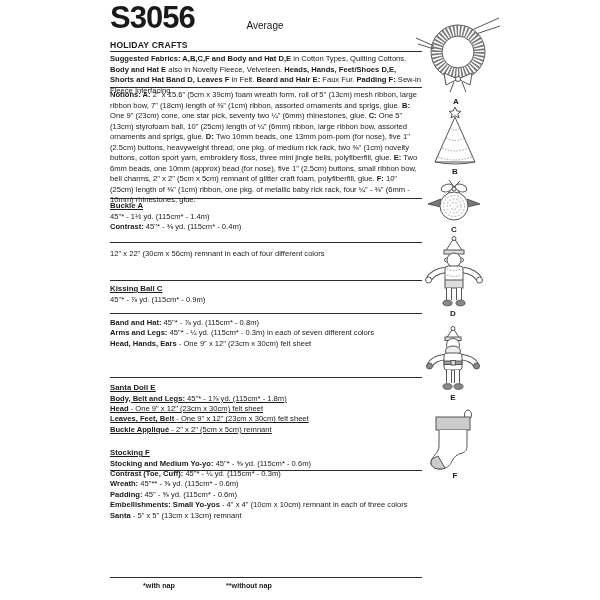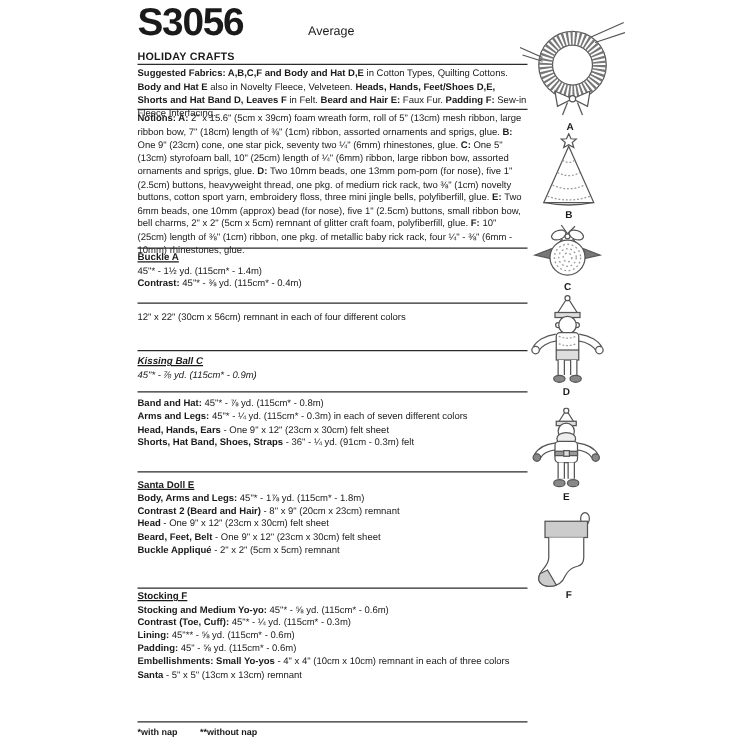--- a/index.html
+++ b/index.html
@@ -8,21 +8,21 @@
   .abs{position:absolute;left:110px;width:312px;}
   .pattern-number{font-size:31px;font-weight:bold;letter-spacing:-1px;}
   .average{position:absolute;left:110px;top:20px;width:310px;text-align:center;font-size:10px;}
   .category{font-size:8.6px;font-weight:bold;letter-spacing:0.2px;}
   .rule{position:absolute;left:110px;width:312px;height:0;border-top:1px solid #2b2b2b;}
   .para{font-size:7.6px;line-height:10.55px;}
   .b{font-weight:bold;}
   .sec-title{font-size:7.8px;font-weight:bold;text-decoration:underline;margin-bottom:1.5px;}
   .sec-line{font-size:7.6px;line-height:10.45px;}
   .footnotes{font-size:7.2px;font-weight:bold;}
-  .footnotes span{margin-right:18px;}
+  .footnotes span{margin-right:18px;margin-left:33px;}
   .fig{position:absolute;text-align:center;}
   .fig-letter{font-size:8px;font-weight:bold;margin-top:1px;}
   svg{display:block;margin:0 auto;}
 </style>
 </head>
 <body>
 
 <div class="page">
 
   <div class="abs" style="top:0;">
@@ -45,49 +45,47 @@
       <div class="sec-line"><span>45"* - 1½ yd. (115cm* - 1.4m)</span></div>
       <div class="sec-line"><span class="b">Contrast: </span><span>45"* - ⅜ yd. (115cm* - 0.4m)</span></div>
     </div>
   <div class="rule" style="top:242px;"></div>
 
   <div class="abs" style="top:249px;">
       <div class="sec-line"><span>12" x 22" (30cm x 56cm) remnant in each of four different colors</span></div>
     </div>
   <div class="rule" style="top:280px;"></div>
 
-  <div class="abs" style="top:284px;font-style:italic;">
+  <div class="abs" style="top:284px;">
       <div class="sec-title">Kissing Ball C</div>
       <div class="sec-line"><span>45"* - ⅞ yd. (115cm* - 0.9m)</span></div>
     </div>
   <div class="rule" style="top:313px;"></div>
 
   <div class="abs" style="top:318px;">
       <div class="sec-line"><span class="b">Band and Hat: </span><span>45"* - ⅞ yd. (115cm* - 0.8m)</span></div>
       <div class="sec-line"><span class="b">Arms and Legs: </span><span>45"* - ¼ yd. (115cm* - 0.3m) in each of seven different colors</span></div>
       <div class="sec-line"><span class="b">Head, Hands, Ears </span><span>- One 9" x 12" (23cm x 30cm) felt sheet</span></div>
-      <div class="sec-line"><span class="b">Shorts, Hat Band, Shoes, Straps </span><span>- 36" - ¼ yd. (91cm - 0.3m) felt</span></div>
     </div>
   <div class="rule" style="top:377px;"></div>
 
-  <div class="abs" style="top:383px;">
+  <div class="abs" style="top:383px;text-decoration:underline;">
       <div class="sec-title">Santa Doll E</div>
-      <div class="sec-line"><span class="b">Body, Arms and Legs: </span><span>45"* - 1⅞ yd. (115cm* - 1.8m)</span></div>
-      <div class="sec-line"><span class="b">Contrast 2 (Beard and Hair) </span><span>- 8" x 9" (20cm x 23cm) remnant</span></div>
+      <div class="sec-line"><span class="b">Body, Belt and Legs: </span><span>45"* - 1⅞ yd. (115cm* - 1.8m)</span></div>
       <div class="sec-line"><span class="b">Head </span><span>- One 9" x 12" (23cm x 30cm) felt sheet</span></div>
-      <div class="sec-line"><span class="b">Beard, Feet, Belt </span><span>- One 9" x 12" (23cm x 30cm) felt sheet</span></div>
+      <div class="sec-line"><span class="b">Leaves, Feet, Belt </span><span>- One 9" x 12" (23cm x 30cm) felt sheet</span></div>
       <div class="sec-line"><span class="b">Buckle Appliqué </span><span>- 2" x 2" (5cm x 5cm) remnant</span></div>
     </div>
   <div class="rule" style="top:470px;"></div>
 
-  <div class="abs" style="top:472px;">
+  <div class="abs" style="top:448px;">
       <div class="sec-title">Stocking F</div>
       <div class="sec-line"><span class="b">Stocking and Medium Yo-yo: </span><span>45"* - ⅝ yd. (115cm* - 0.6m)</span></div>
       <div class="sec-line"><span class="b">Contrast (Toe, Cuff): </span><span>45"* - ¼ yd. (115cm* - 0.3m)</span></div>
-      <div class="sec-line"><span class="b">Lining: </span><span>45"** - ⅝ yd. (115cm* - 0.6m)</span></div>
+      <div class="sec-line"><span class="b">Wreath: </span><span>45"** - ⅝ yd. (115cm* - 0.6m)</span></div>
       <div class="sec-line"><span class="b">Padding: </span><span>45" - ⅝ yd. (115cm* - 0.6m)</span></div>
       <div class="sec-line"><span class="b">Embellishments: Small Yo-yos </span><span>- 4" x 4" (10cm x 10cm) remnant in each of three colors</span></div>
       <div class="sec-line"><span class="b">Santa </span><span>- 5" x 5" (13cm x 13cm) remnant</span></div>
     </div>
   <div class="rule" style="top:577px;"></div>
 
   <div class="abs footnotes" style="top:581px;">
     <span>*with nap</span><span>**without nap</span>
   </div>
 

